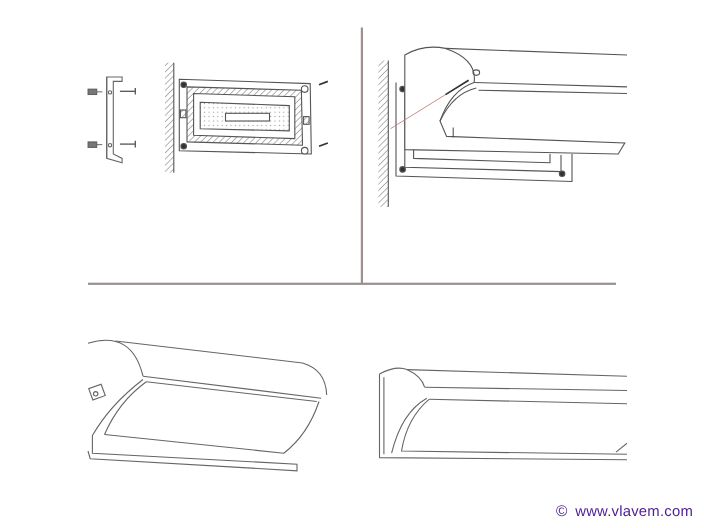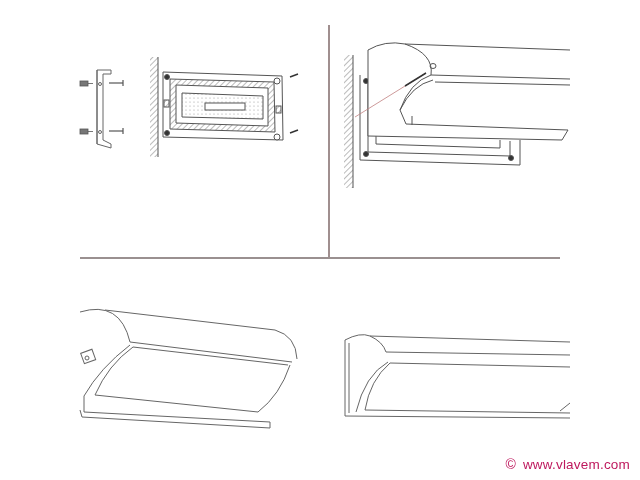--- a/index.html
+++ b/index.html
@@ -1,21 +1,21 @@
 <!DOCTYPE html>
 <html><head>
 <meta charset="utf-8">
 <style>
   html, body { margin: 0; padding: 0; background: #ffffff; }
   body { width: 640px; height: 480px; position: relative; overflow: hidden; font-family: "Liberation Sans", sans-serif; }
   .panel { position: absolute; }
   .panel svg { position: absolute; left: 0; top: 0; overflow: visible; }
   .divider-h { position: absolute; left: 80px; top: 257px; width: 480px; height: 2px; background: #9a9090; }
   .divider-v { position: absolute; left: 328px; top: 25px; width: 2px; height: 233px; background: #a08f8f; }
-  .watermark { position: absolute; right: 10px; bottom: 8px; font-size: 13.5px; color: #be185d; letter-spacing: 0.2px; }
+  .watermark { position: absolute; right: 10px; bottom: 8px; font-size: 13.5px; color: #4c1d95; letter-spacing: 0.2px; }
   .watermark .copy { font-size: 14px; margin-right: 3px; }
 </style>
 </head>
 <body>
 
 <div class="divider-v"></div>
 <div class="divider-h"></div>
 
 <div class="panel" style="left:0;top:0;width:328px;height:256px;">
 

